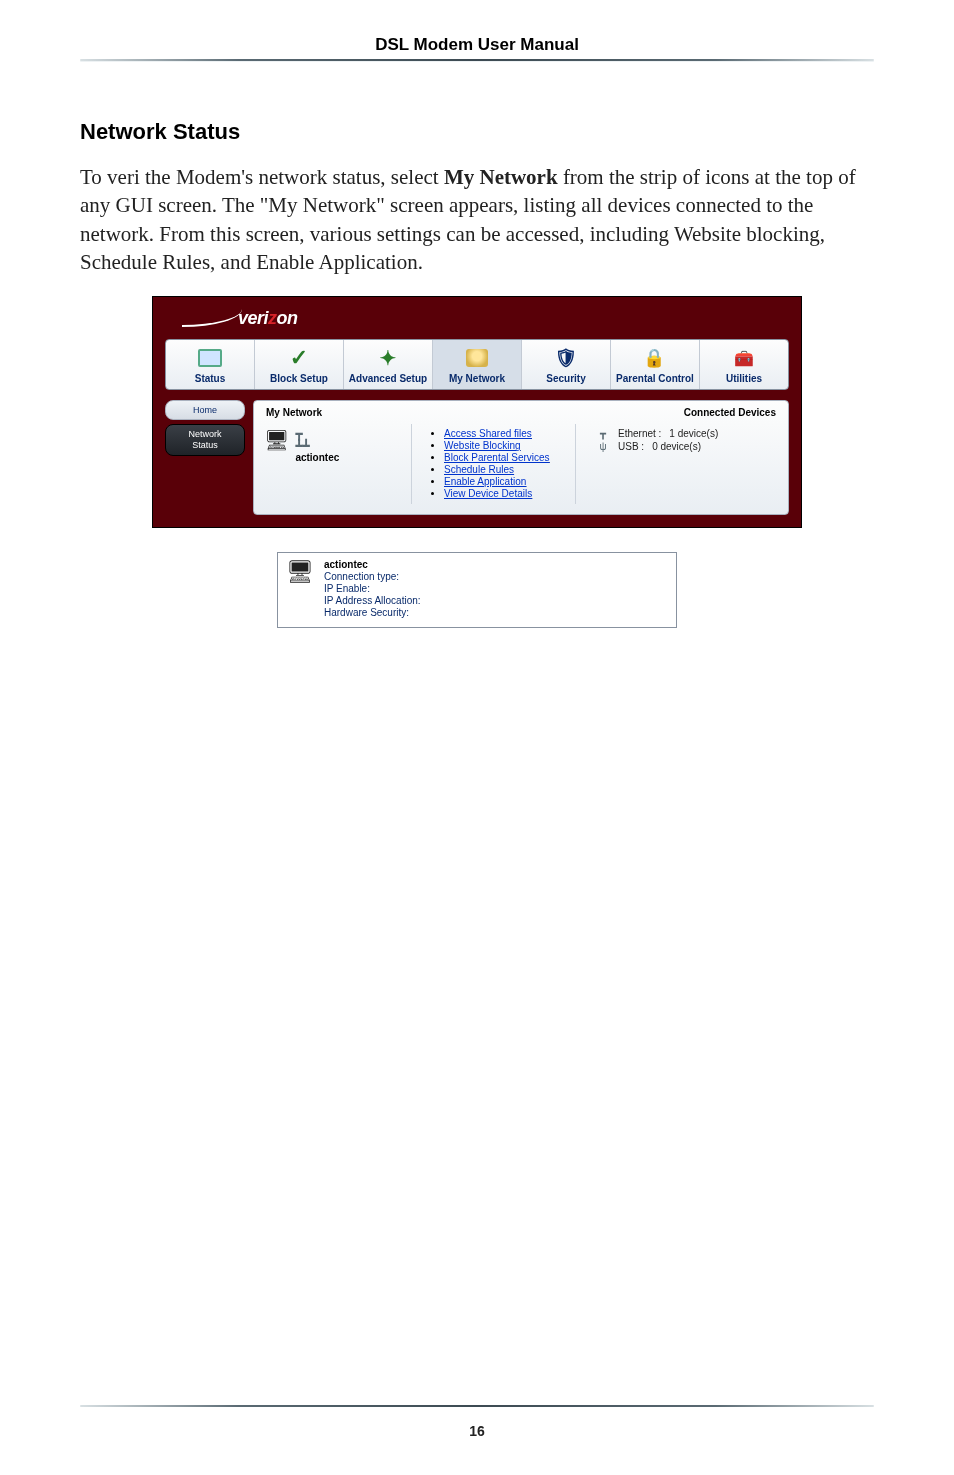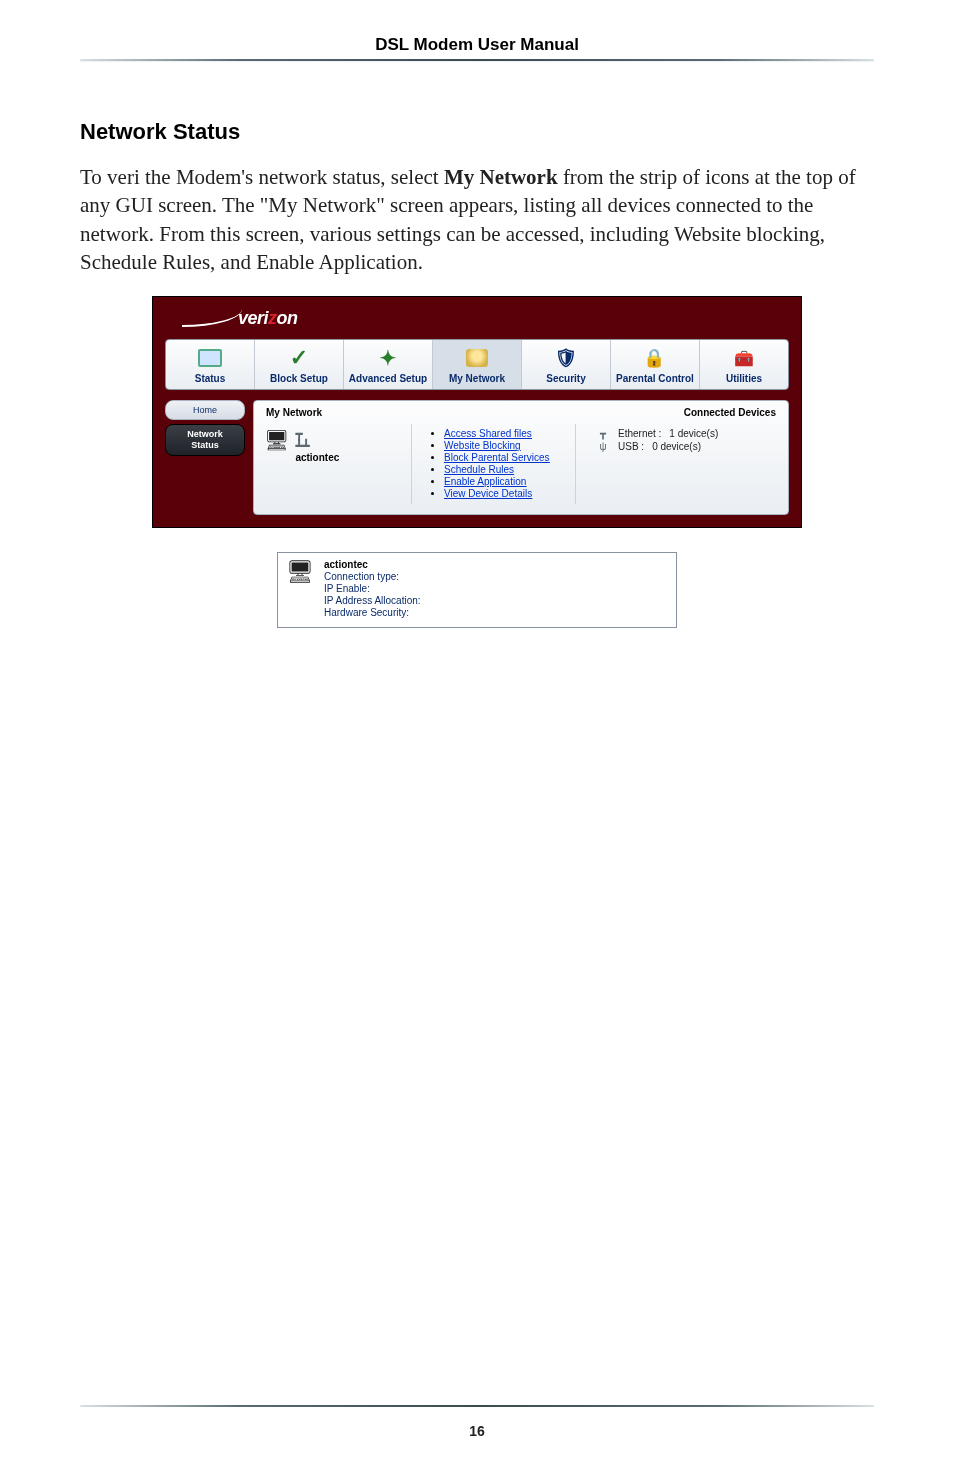--- a/index.html
+++ b/index.html
@@ -129,21 +129,21 @@
   }
   .side-tab.home {
     background: linear-gradient(#eef2f6,#d7dde5);
     border:1px solid #aab2bf;
     color:#0a2b6b;
   }
   .side-tab.net {
     background: linear-gradient(#3a3f46,#1f2328);
     border:1px solid #000;
     color:#fff;
-    font-weight:bold;
+    font-weight:normal;
     line-height:1.2;
   }
   .panel {
     flex: 1;
     background: linear-gradient(#fdfdfd,#e9eef3);
     border: 1px solid #aab2bf;
     border-radius: 4px;
     padding: 4px 8px 10px 8px;
     font-size: 10px;
   }

